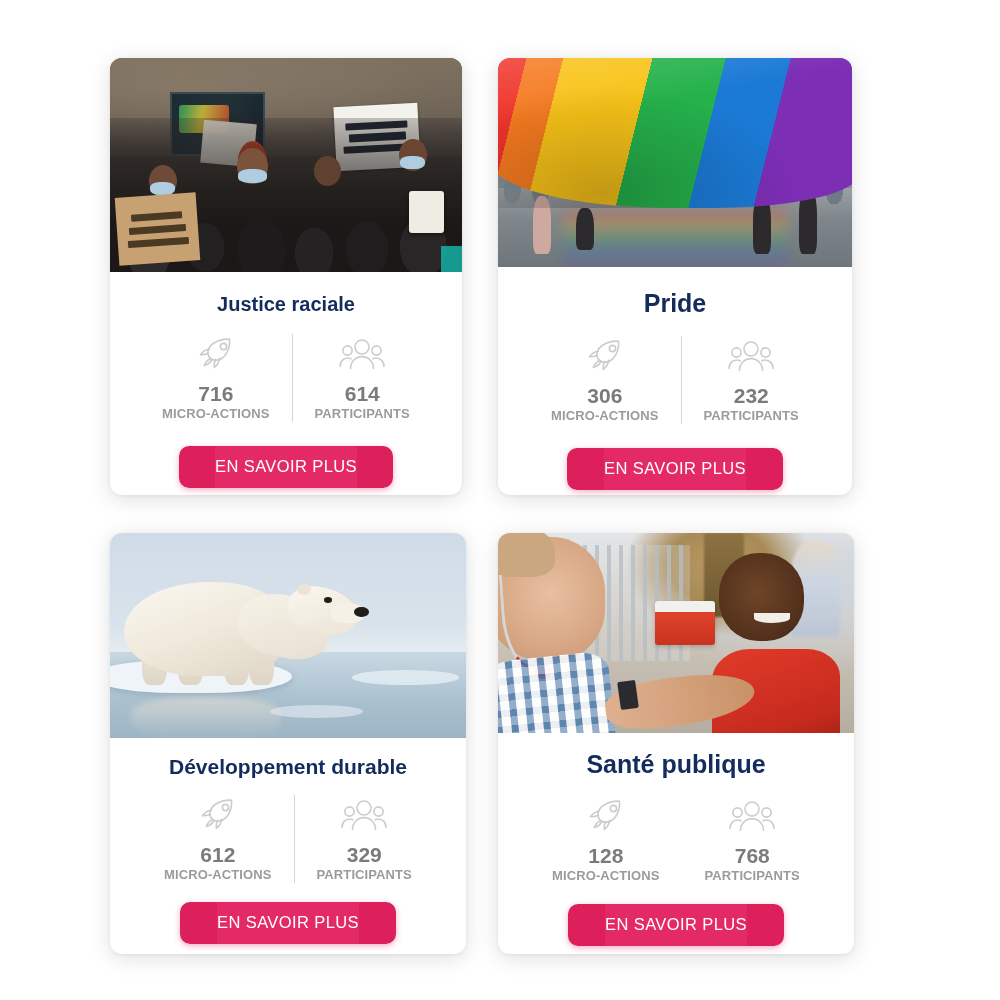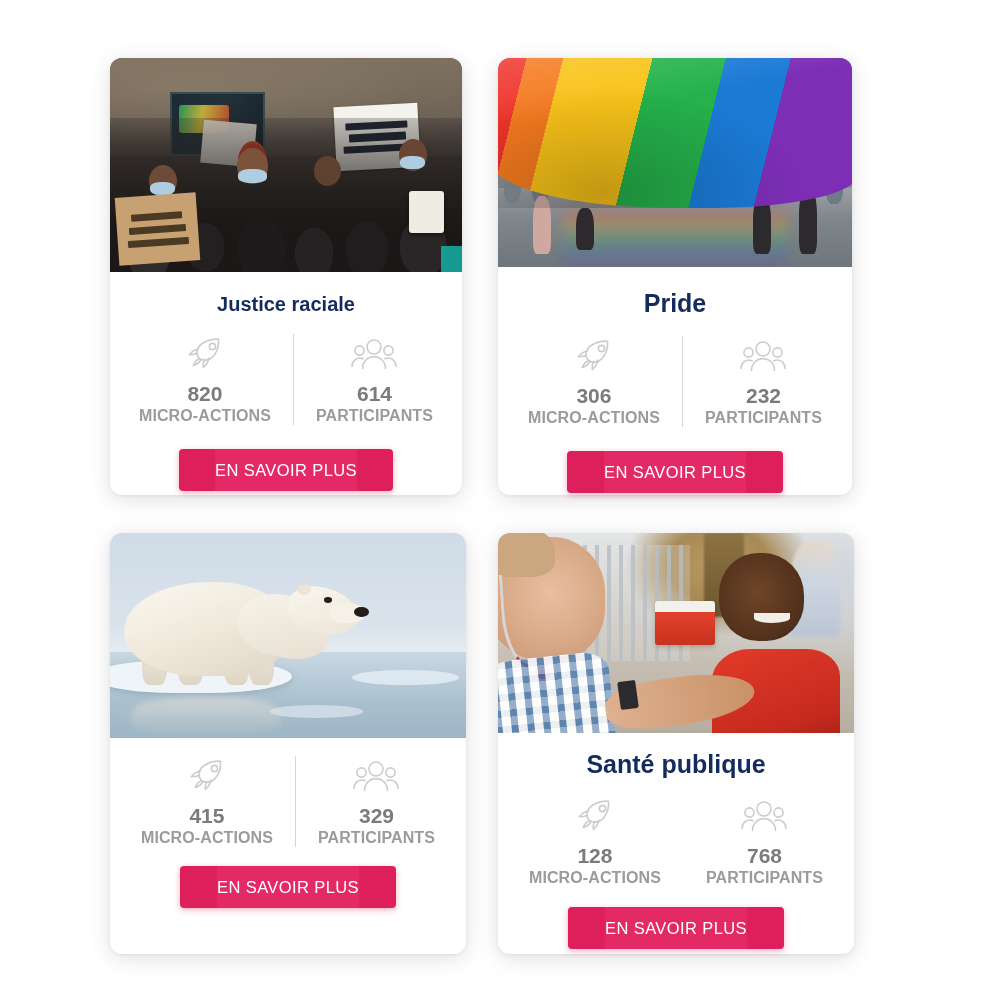--- a/index.html
+++ b/index.html
@@ -82,37 +82,37 @@
   }
   .stat-icon svg { display: block; }
   .stat-value {
     font-size: 21px;
     font-weight: bold;
     color: #7b7b7b;
     line-height: 1.05;
     margin-top: 9px;
   }
   .stat-label {
-    font-size: 16px;
+    font-size: 13px;
     font-weight: bold;
     color: #9b9b9b;
     letter-spacing: 0.1px;
     line-height: 1.2;
     margin-top: 1px;
     white-space: nowrap;
   }
 
   
   .cta {
     border: 0;
     color: #ffffff;
     font-size: 16.5px;
     font-family: inherit;
     letter-spacing: 0.4px;
-    border-radius: 4px;
+    border-radius: 10px;
     cursor: pointer;
     background: linear-gradient(
         to right,
         #dd1f5c 0%,
         #dd1f5c 17%,
         #e32a66 17%,
         #e32a66 83%,
         #dd1f5c 83%,
         #dd1f5c 100%);
     box-shadow: 0 2px 6px rgba(221,31,92,0.35);
@@ -477,21 +477,21 @@
       <div class="stat">
         <div class="stat-icon">
           <svg width="40" height="34" viewBox="0 0 40 34" fill="none" stroke="currentColor" stroke-width="1.6" stroke-linecap="round" stroke-linejoin="round">
             <path d="M14.5 21.5 C10 17 11.5 10 18 6 C23 2.9 29.5 2 33.5 2.2 C33.8 6 33 12.5 29.8 17.2 C25.8 23.3 19 24.8 14.5 21.5 Z"></path>
             <circle cx="27.5" cy="9.5" r="3.1"></circle>
             <path d="M14.6 21.4 C12 22.4 9.5 25.2 8.3 28.6 C11.8 27.6 14.6 25.3 15.8 22.7"></path>
             <path d="M13.4 12.2 C10 12.6 6.6 14.6 4.4 17.6 C7.5 17.8 10.4 17.4 12.4 16.3"></path>
             <path d="M23.6 21.4 C23.2 24.9 21.2 28.2 18.3 30.4 C18 27.3 18.5 24.4 19.6 22.4"></path>
           </svg>
         </div>
-        <div class="stat-value">820</div>
+        <div class="stat-value">716</div>
         <div class="stat-label">MICRO-ACTIONS</div>
       </div>
       <div class="stat-divider"></div>
       <div class="stat">
         <div class="stat-icon">
           <svg width="46" height="34" viewBox="0 0 46 34" fill="none" stroke="currentColor" stroke-width="1.6" stroke-linecap="round" stroke-linejoin="round">
             <circle cx="23" cy="10" r="7"></circle>
             <path d="M11.5 31.5 C11.5 24.6 16.7 19.6 23 19.6 C29.3 19.6 34.5 24.6 34.5 31.5"></path>
             <circle cx="8.5" cy="13.5" r="4.6"></circle>
             <path d="M1 29.5 C1 24.6 4.4 21 8.7 21 C9.9 21 11 21.3 12 21.8"></path>
@@ -568,32 +568,33 @@
         <div class="leg l4"></div>
         <div class="body"></div>
         <div class="neck"></div>
         <div class="head"></div>
         <div class="ear"></div>
         <div class="snout"></div>
         <div class="eye"></div>
         <div class="nose"></div>
       </div>
     </div>
+    <div class="card-title">Développement durable</div>
     <div class="stats">
       <div class="stat">
         <div class="stat-icon">
           <svg width="40" height="34" viewBox="0 0 40 34" fill="none" stroke="currentColor" stroke-width="1.6" stroke-linecap="round" stroke-linejoin="round">
             <path d="M14.5 21.5 C10 17 11.5 10 18 6 C23 2.9 29.5 2 33.5 2.2 C33.8 6 33 12.5 29.8 17.2 C25.8 23.3 19 24.8 14.5 21.5 Z"></path>
             <circle cx="27.5" cy="9.5" r="3.1"></circle>
             <path d="M14.6 21.4 C12 22.4 9.5 25.2 8.3 28.6 C11.8 27.6 14.6 25.3 15.8 22.7"></path>
             <path d="M13.4 12.2 C10 12.6 6.6 14.6 4.4 17.6 C7.5 17.8 10.4 17.4 12.4 16.3"></path>
             <path d="M23.6 21.4 C23.2 24.9 21.2 28.2 18.3 30.4 C18 27.3 18.5 24.4 19.6 22.4"></path>
           </svg>
         </div>
-        <div class="stat-value">415</div>
+        <div class="stat-value">612</div>
         <div class="stat-label">MICRO-ACTIONS</div>
       </div>
       <div class="stat-divider"></div>
       <div class="stat">
         <div class="stat-icon">
           <svg width="46" height="34" viewBox="0 0 46 34" fill="none" stroke="currentColor" stroke-width="1.6" stroke-linecap="round" stroke-linejoin="round">
             <circle cx="23" cy="10" r="7"></circle>
             <path d="M11.5 31.5 C11.5 24.6 16.7 19.6 23 19.6 C29.3 19.6 34.5 24.6 34.5 31.5"></path>
             <circle cx="8.5" cy="13.5" r="4.6"></circle>
             <path d="M1 29.5 C1 24.6 4.4 21 8.7 21 C9.9 21 11 21.3 12 21.8"></path>

